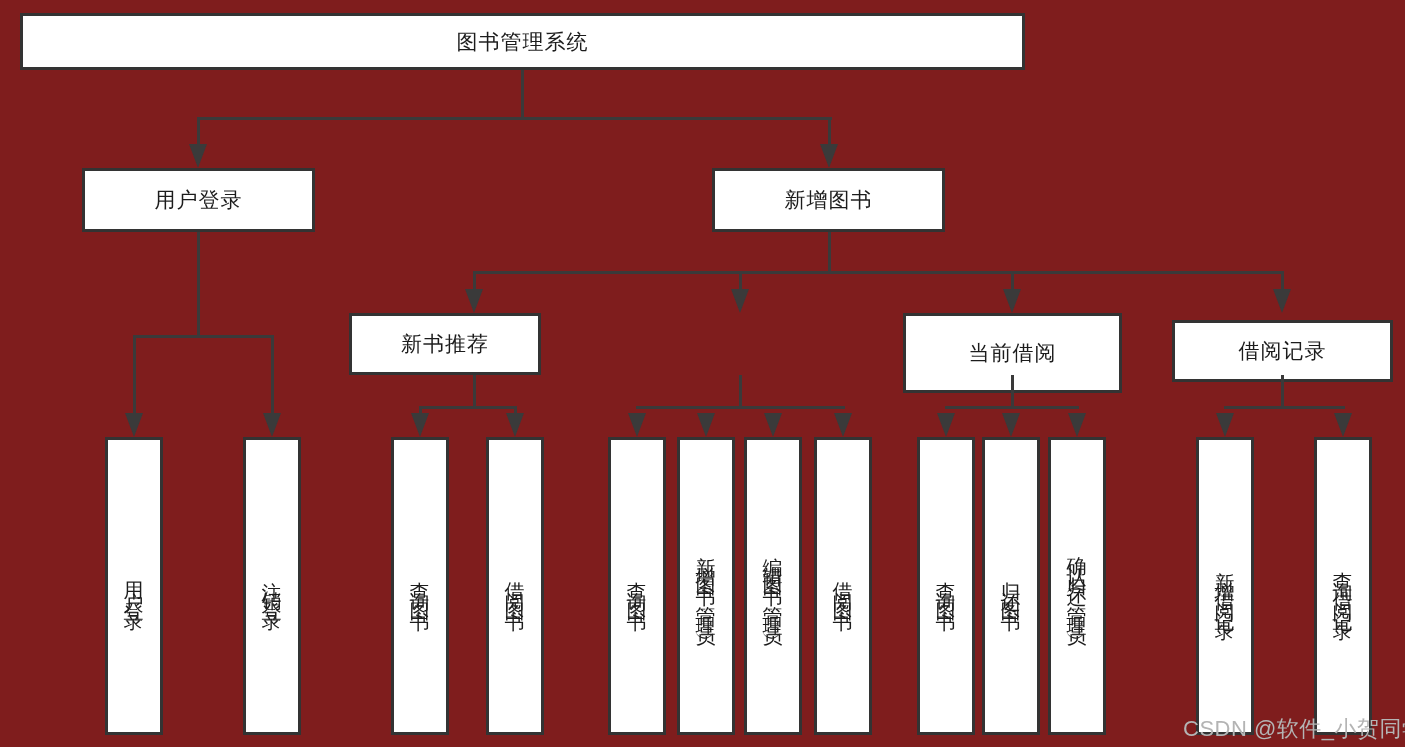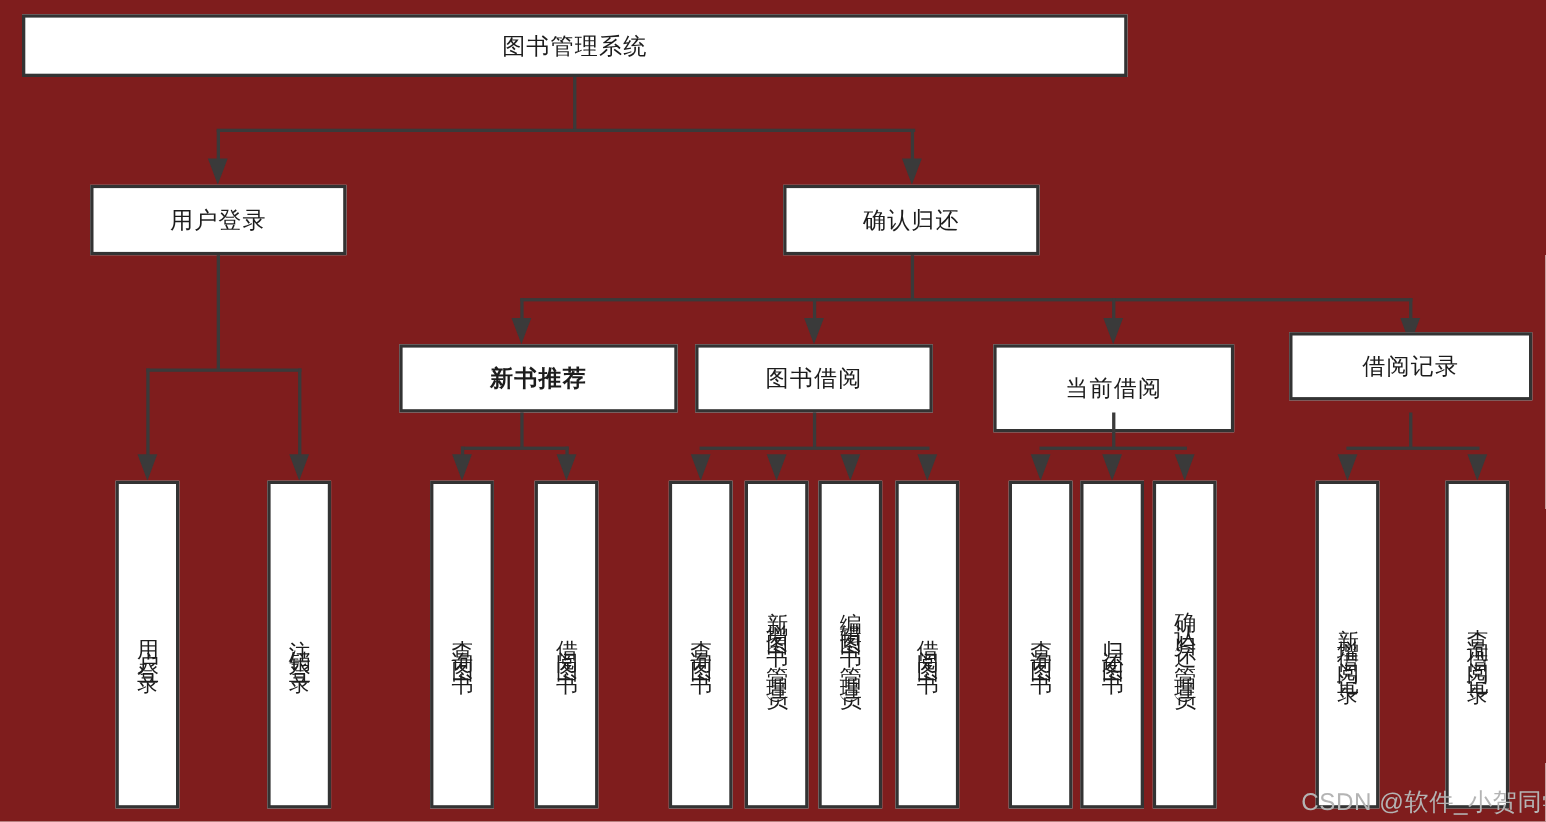--- a/index.html
+++ b/index.html
@@ -67,51 +67,48 @@
   <div class="hline" style="left:197px;top:117px;width:635px;"></div>
   <div class="vline" style="left:197px;top:118px;height:28px;"></div>
   <div class="vline" style="left:828px;top:118px;height:28px;"></div>
   <div class="arrow" style="left:189px;top:144px;"></div>
   <div class="arrow" style="left:820px;top:144px;"></div>
 
   <div class="box" style="left:82px;top:168px;width:233px;height:64px;">
     <span>用户登录</span>
   </div>
   <div class="box" style="left:712px;top:168px;width:233px;height:64px;">
-    <span>确认归还</span>
+    <span>新增图书</span>
   </div>
 
   <div class="vline" style="left:197px;top:232px;height:104px;"></div>
   <div class="hline" style="left:133px;top:335px;width:141px;"></div>
   <div class="vline" style="left:133px;top:335px;height:80px;"></div>
   <div class="vline" style="left:271px;top:335px;height:80px;"></div>
   <div class="arrow" style="left:125px;top:413px;"></div>
   <div class="arrow" style="left:263px;top:413px;"></div>
 
   <div class="vline" style="left:828px;top:232px;height:40px;"></div>
   <div class="hline" style="left:473px;top:271px;width:811px;"></div>
   <div class="vline" style="left:473px;top:271px;height:21px;"></div>
   <div class="vline" style="left:739px;top:271px;height:21px;"></div>
   <div class="vline" style="left:1011px;top:271px;height:21px;"></div>
   <div class="vline" style="left:1281px;top:271px;height:21px;"></div>
   <div class="arrow" style="left:465px;top:289px;"></div>
   <div class="arrow" style="left:731px;top:289px;"></div>
   <div class="arrow" style="left:1003px;top:289px;"></div>
   <div class="arrow" style="left:1273px;top:289px;"></div>
 
-  <div class="box" style="left:363px;top:313px;width:253px;height:62px;font-weight:bold;">
+  <div class="box" style="left:349px;top:313px;width:192px;height:62px;">
     <span>新书推荐</span>
-  </div>
-  <div class="box" style="left:632px;top:313px;width:216px;height:62px;">
-    <span>图书借阅</span>
   </div>
   <div class="box" style="left:903px;top:313px;width:219px;height:80px;">
     <span>当前借阅</span>
   </div>
-  <div class="box" style="left:1172px;top:302px;width:221px;height:62px;">
+  <div class="box" style="left:1172px;top:320px;width:221px;height:62px;">
     <span>借阅记录</span>
   </div>
 
   <div class="vline" style="left:473px;top:375px;height:32px;"></div>
   <div class="hline" style="left:419px;top:406px;width:98px;"></div>
   <div class="vline" style="left:419px;top:406px;height:9px;"></div>
   <div class="vline" style="left:514px;top:406px;height:9px;"></div>
   <div class="arrow" style="left:411px;top:413px;"></div>
   <div class="arrow" style="left:506px;top:413px;"></div>
 

